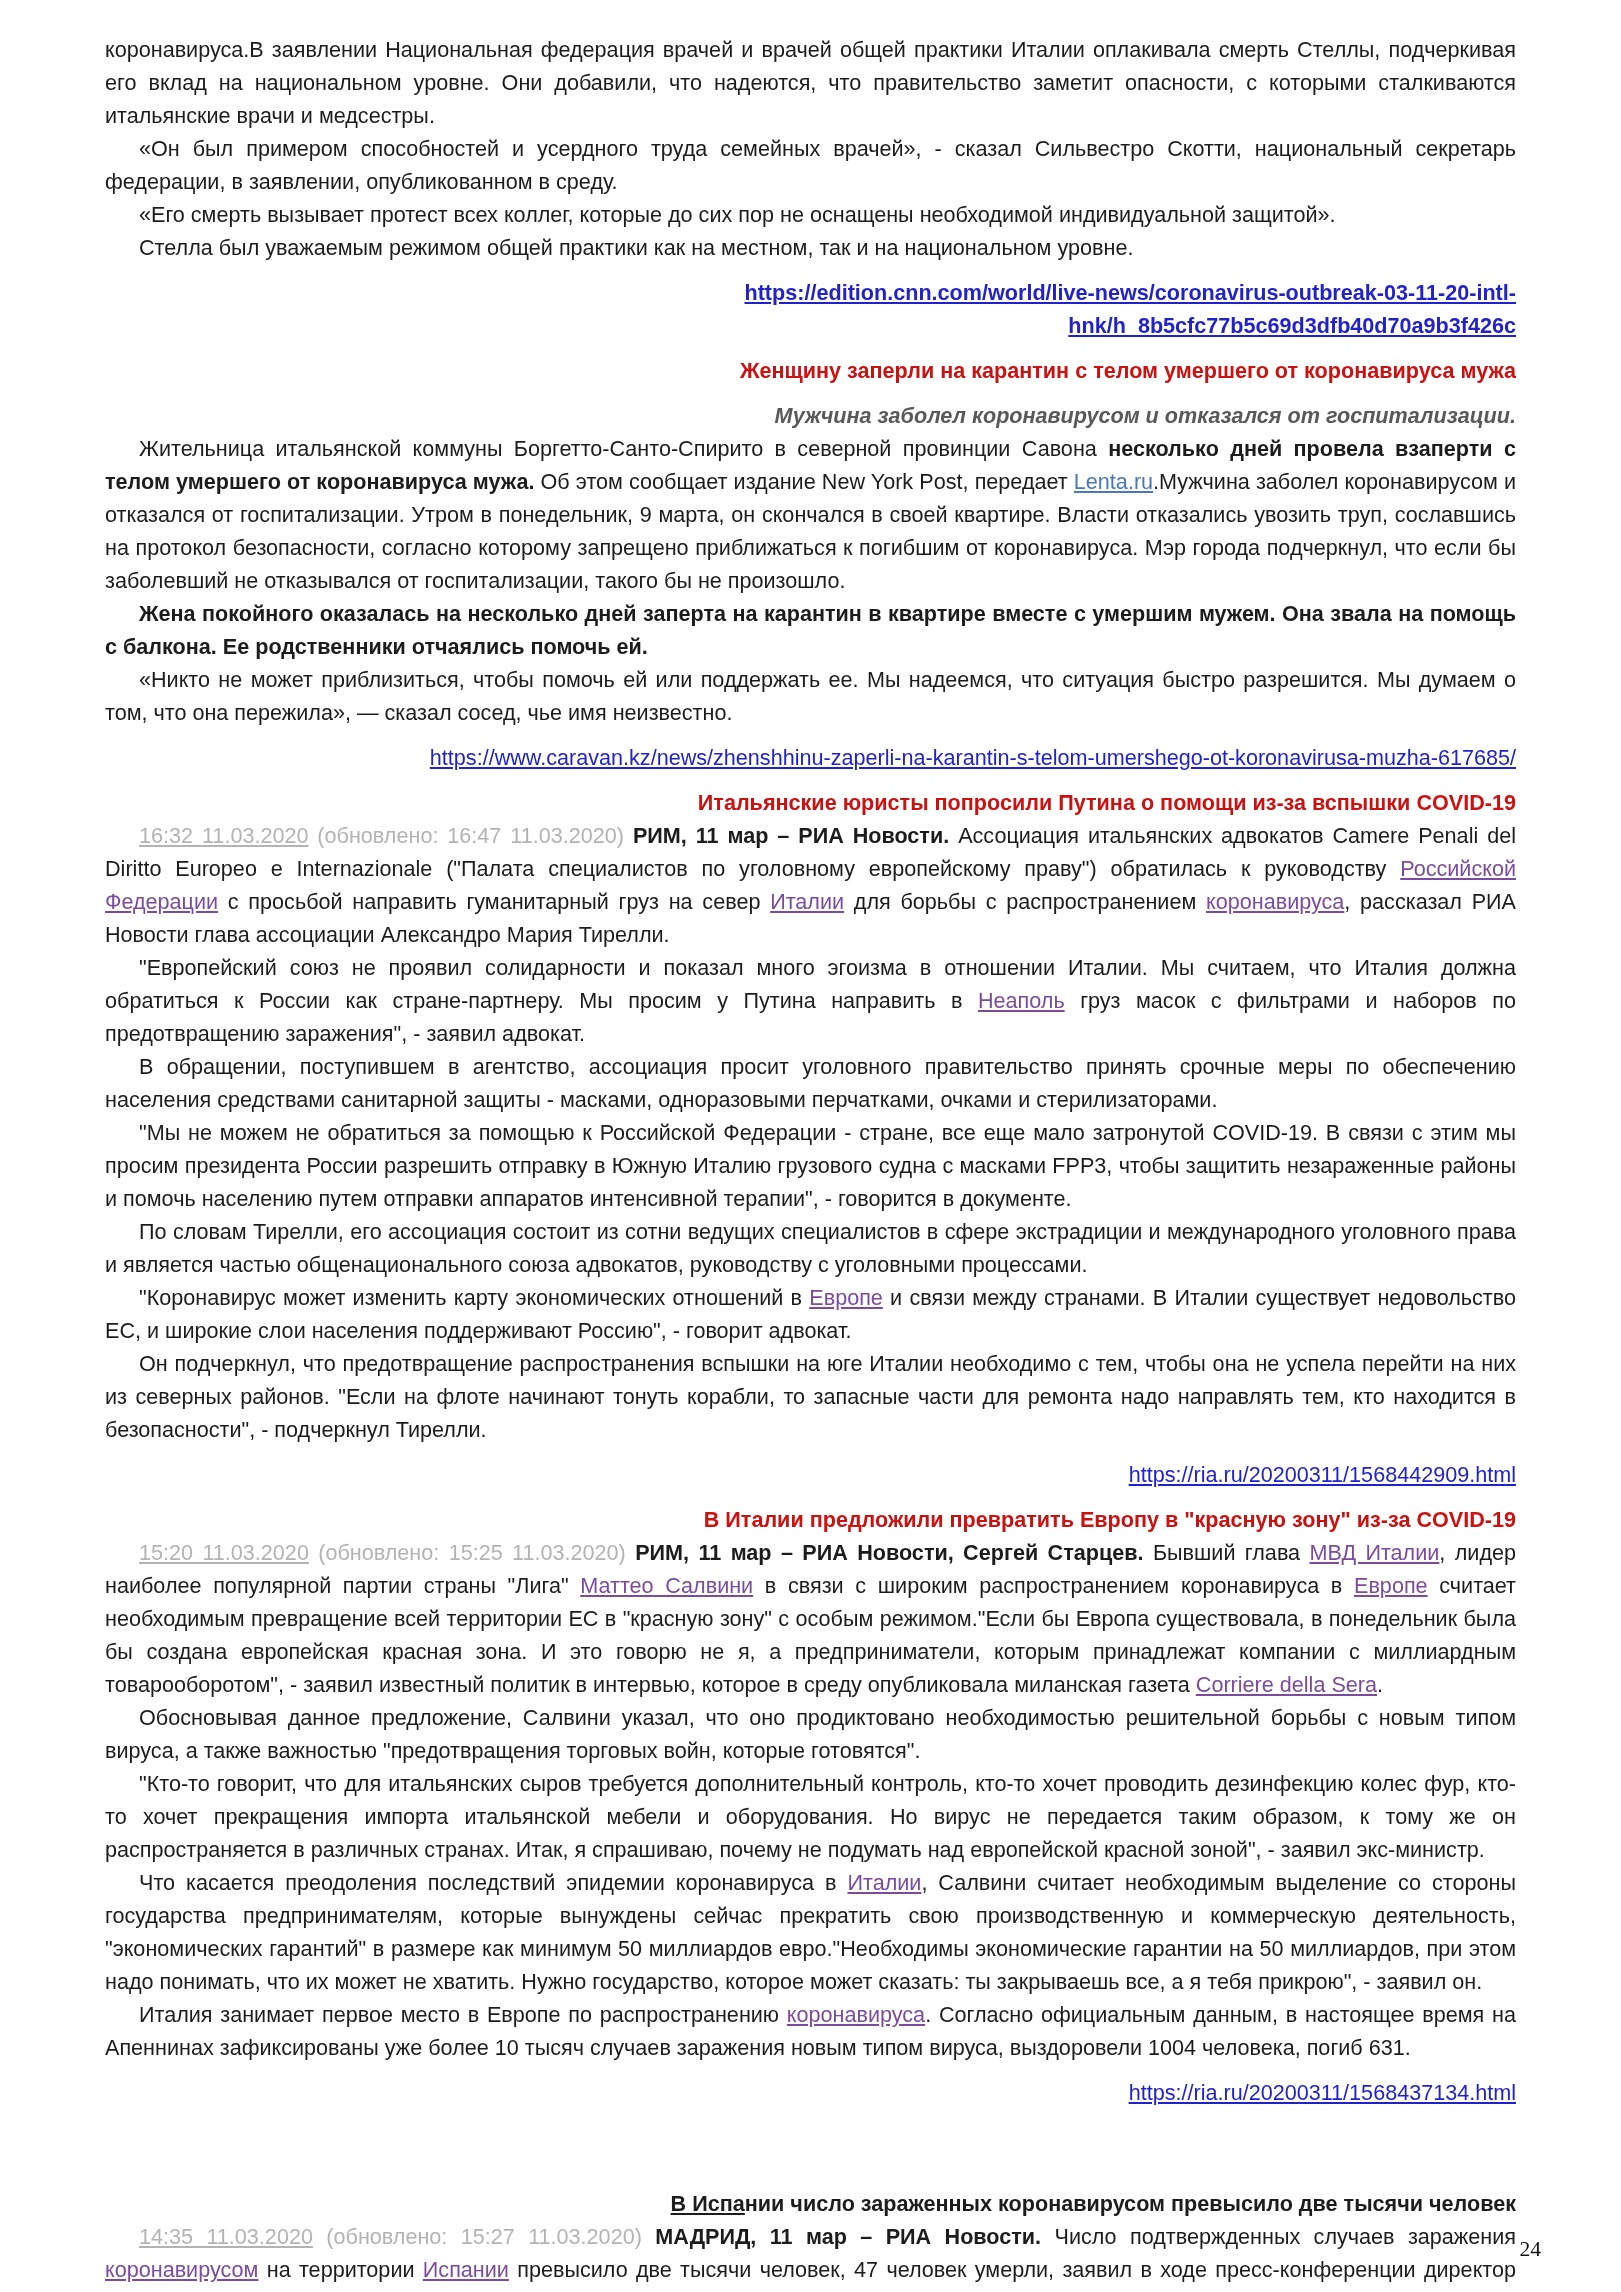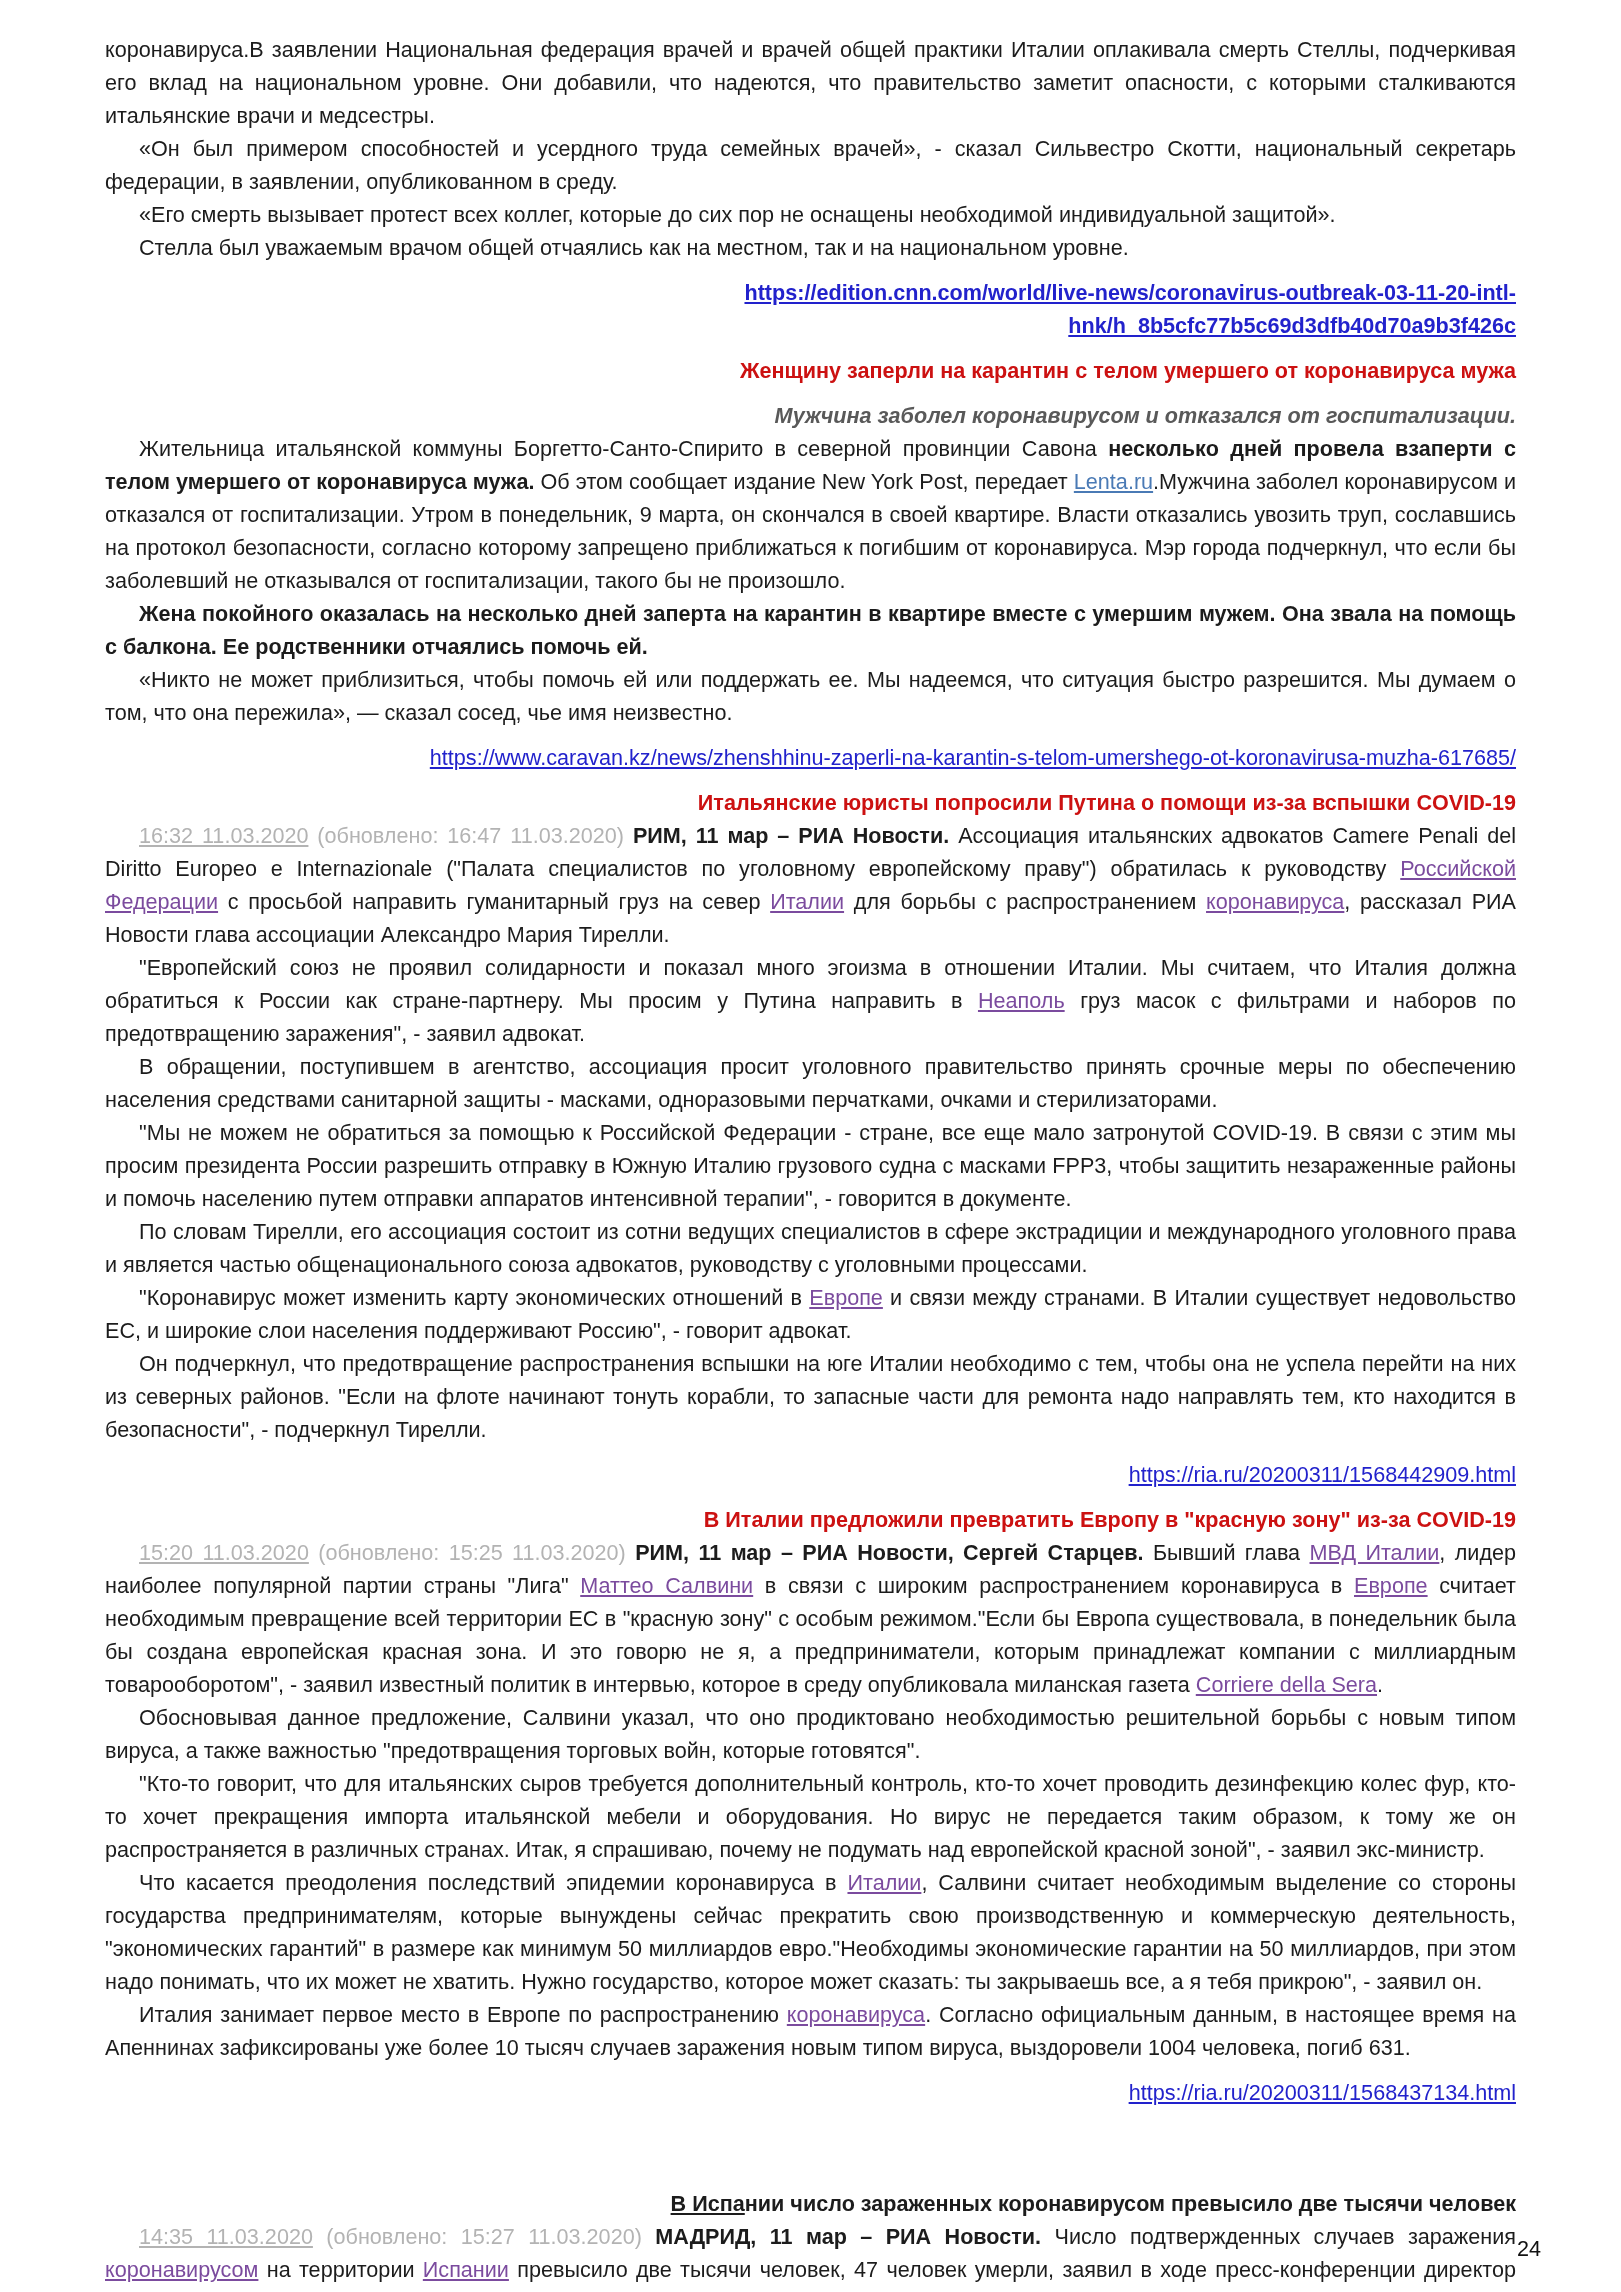--- a/index.html
+++ b/index.html
@@ -16,32 +16,32 @@
   .seg-bold{font-weight:bold;}
   .seg-grayitalic{color:#595959;font-weight:bold;font-style:italic;}
   .seg-red{color:#cc1111;font-weight:bold;}
   .seg-linkblue{color:#2222cc;text-decoration:underline;}
   .seg-linkbluebold{color:#2222cc;font-weight:bold;text-decoration:underline;}
   .seg-linklenta{color:#4a7ab5;text-decoration:underline;}
   .seg-linkpurple{color:#7b4b9e;text-decoration:underline;}
   .seg-ts{color:#b3b3b3;}
   .seg-tsu{color:#b3b3b3;text-decoration:underline;}
   .seg-boldu{font-weight:bold;text-decoration:underline;}
-  .page-number{position:absolute;right:116px;bottom:31px;font-family:Liberation Sans, sans-serif;
+  .page-number{position:absolute;right:116px;bottom:31px;font-family:Liberation Serif, serif;
                font-size:21.6px;color:#111111;text-align:right;}
 </style>
 </head>
 <body>
 
 <div class="page">
   <div class="content">
       <p class="para no-indent"><span class="seg-normal">коронавируса.В заявлении Национальная федерация врачей и врачей общей практики Италии оплакивала смерть Стеллы, подчеркивая его вклад на национальном уровне. Они добавили, что надеются, что правительство заметит опасности, с которыми сталкиваются итальянские врачи и медсестры.</span></p>
       <p class="para"><span class="seg-normal">«Он был примером способностей и усердного труда семейных врачей», - сказал Сильвестро Скотти, национальный секретарь федерации, в заявлении, опубликованном в среду.</span></p>
       <p class="para"><span class="seg-normal">«Его смерть вызывает протест всех коллег, которые до сих пор не оснащены необходимой индивидуальной защитой».</span></p>
-      <p class="para"><span class="seg-normal">Стелла был уважаемым врачом общей отчаялись как на местном, так и на национальном уровне.</span></p>
+      <p class="para"><span class="seg-normal">Стелла был уважаемым режимом общей практики как на местном, так и на национальном уровне.</span></p>
       <p class="para align-left pre"><span class="seg-linkbluebold">https://edition.cnn.com/world/live-news/coronavirus-outbreak-03-11-20-intl-
 hnk/h_8b5cfc77b5c69d3dfb40d70a9b3f426c</span></p>
       <p class="para align-left"><span class="seg-red">Женщину заперли на карантин с телом умершего от коронавируса мужа</span></p>
       <p class="para align-left"><span class="seg-grayitalic">Мужчина заболел коронавирусом и отказался от госпитализации.</span></p>
       <p class="para"><span class="seg-normal">Жительница итальянской коммуны Боргетто-Санто-Спирито в северной провинции Савона </span><span class="seg-bold">несколько дней провела взаперти с телом умершего от коронавируса мужа.</span><span class="seg-normal"> Об этом сообщает издание New York Post, передает </span><span class="seg-linklenta">Lenta.ru</span><span class="seg-normal">.Мужчина заболел коронавирусом и отказался от госпитализации. Утром в понедельник, 9 марта, он скончался в своей квартире. Власти отказались увозить труп, сославшись на протокол безопасности, согласно которому запрещено приближаться к погибшим от коронавируса. Мэр города подчеркнул, что если бы заболевший не отказывался от госпитализации, такого бы не произошло.</span></p>
       <p class="para"><span class="seg-bold">Жена покойного оказалась на несколько дней заперта на карантин в квартире вместе с умершим мужем. Она звала на помощь с балкона. Ее родственники отчаялись помочь ей.</span></p>
       <p class="para"><span class="seg-normal">«Никто не может приблизиться, чтобы помочь ей или поддержать ее. Мы надеемся, что ситуация быстро разрешится. Мы думаем о том, что она пережила», — сказал сосед, чье имя неизвестно.</span></p>
       <p class="para align-left"><span class="seg-linkblue">https://www.caravan.kz/news/zhenshhinu-zaperli-na-karantin-s-telom-umershego-ot-koronavirusa-muzha-617685/</span></p>
       <p class="para align-left"><span class="seg-red">Итальянские юристы попросили Путина о помощи из-за вспышки COVID-19</span></p>
       <p class="para"><span class="seg-tsu">16:32 11.03.2020</span><span class="seg-ts"> (обновлено: 16:47 11.03.2020) </span><span class="seg-bold">РИМ, 11 мар – РИА Новости.</span><span class="seg-normal"> Ассоциация итальянских адвокатов Camere Penali del Diritto Europeo e Internazionale ("Палата специалистов по уголовному европейскому праву") обратилась к руководству </span><span class="seg-linkpurple">Российской Федерации</span><span class="seg-normal"> с просьбой направить гуманитарный груз на север </span><span class="seg-linkpurple">Италии</span><span class="seg-normal"> для борьбы с распространением </span><span class="seg-linkpurple">коронавируса</span><span class="seg-normal">, рассказал РИА Новости глава ассоциации Александро Мария Тирелли.</span></p>

